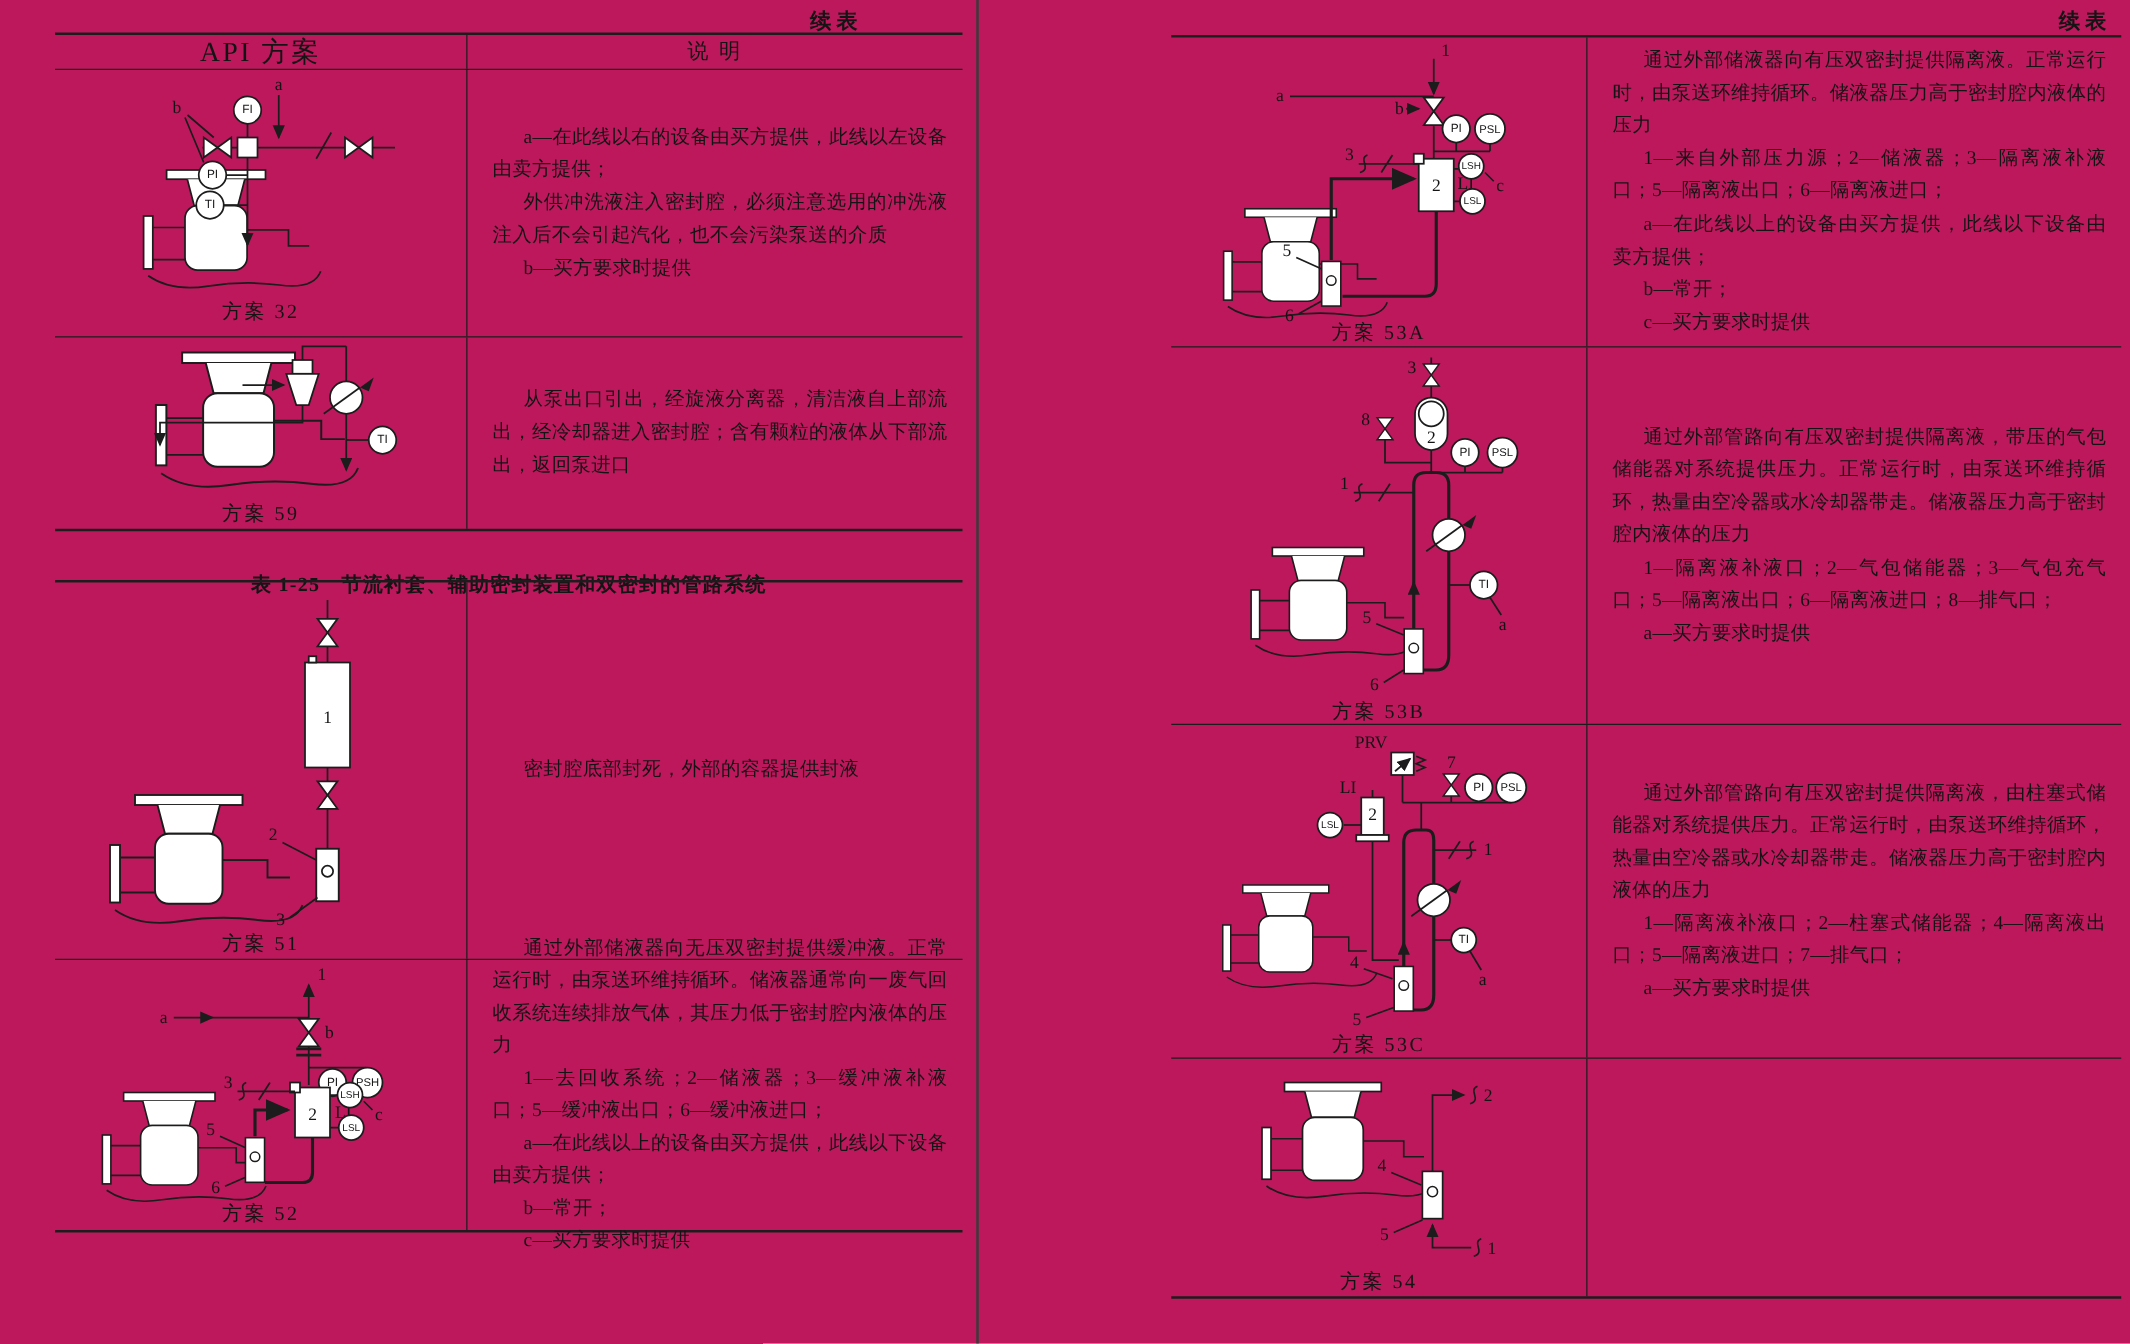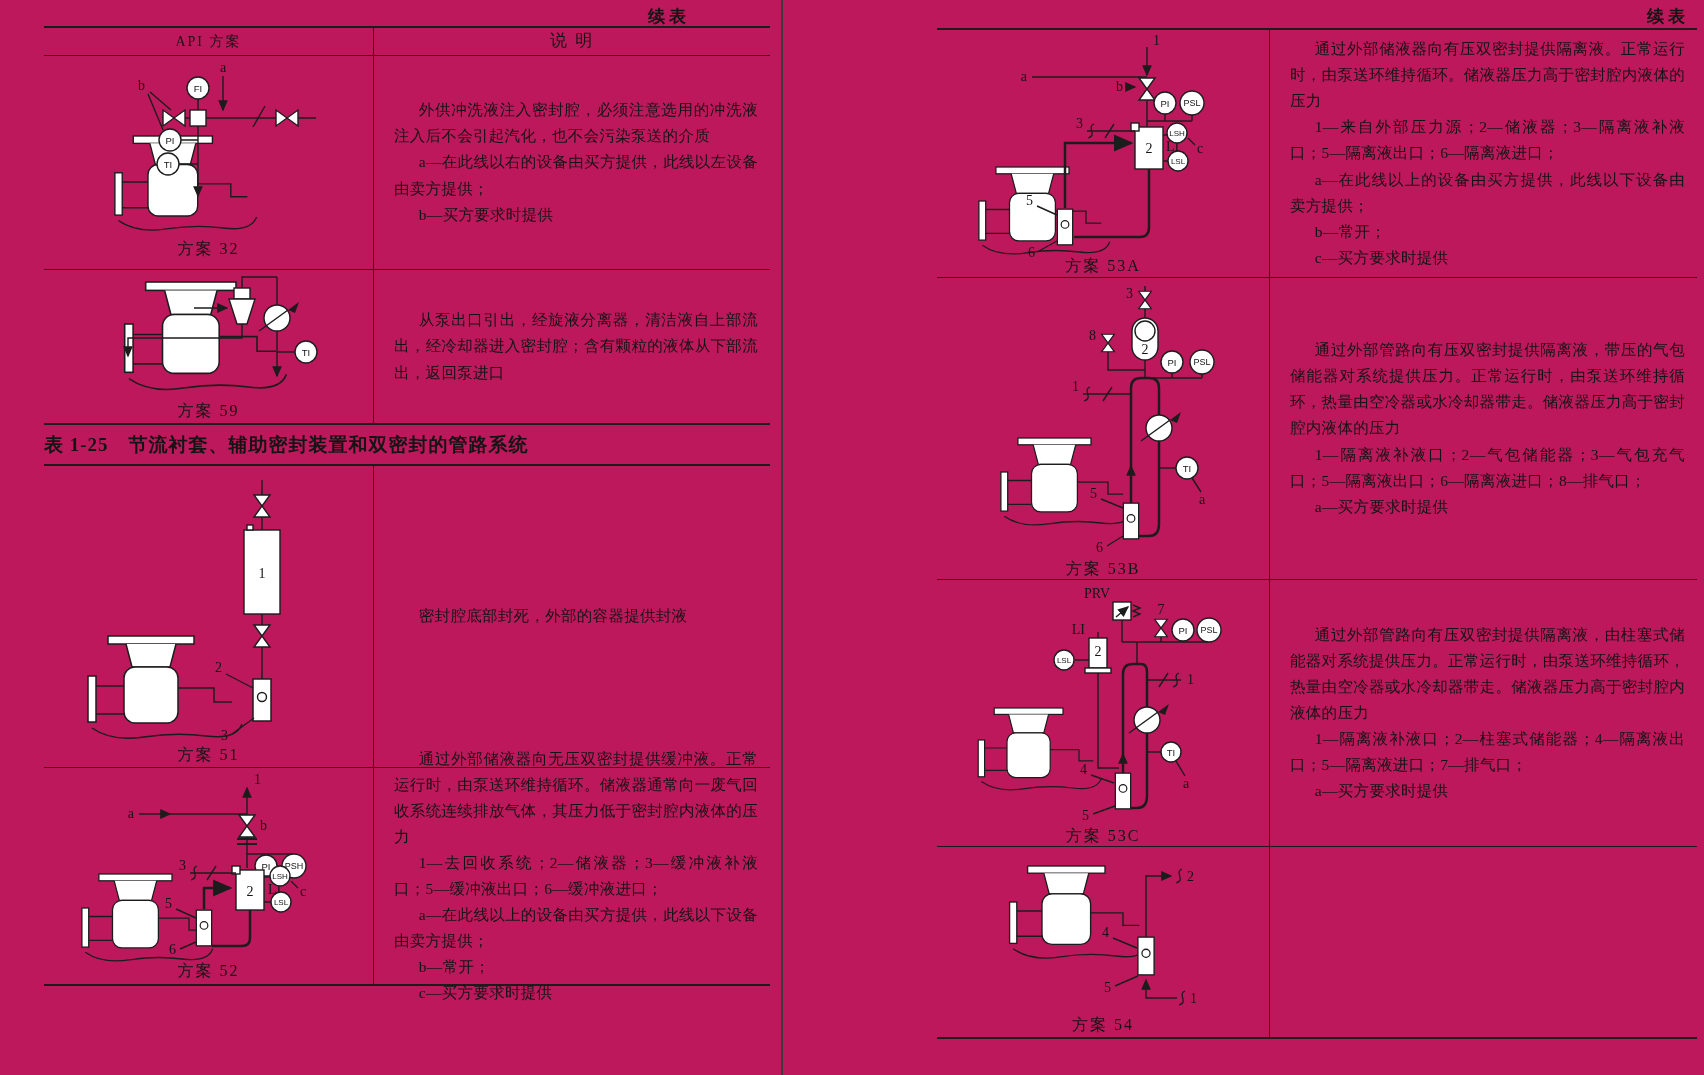--- a/index.html
+++ b/index.html
@@ -8,28 +8,28 @@
   .gutter{position:absolute;left:781px;top:0;width:2px;height:1075px;background:#3a3a3a;}
   .continued{position:absolute;font-size:17px;letter-spacing:4px;font-weight:bold;}
   .tbl{position:absolute;border-top:2.5px solid #1c1c1c;border-bottom:2.5px solid #1c1c1c;}
   .row{display:flex;border-bottom:1.6px solid #1c1c1c;box-sizing:border-box;}
   .row.last{border-bottom:none;}
   .c1{box-sizing:border-box;border-right:1.6px solid #1c1c1c;display:flex;flex-direction:column;
       align-items:center;justify-content:center;}
   .c2{flex:1;box-sizing:border-box;display:flex;flex-direction:column;justify-content:center;
       padding:0 12px 0 20px;font-size:15.5px;line-height:1.68;letter-spacing:0.3px;text-align:justify;}
   .c2 p{margin:0;text-indent:1.6em;}
-  .hc{font-size:14px;letter-spacing:2px;display:flex;align-items:center;justify-content:center;
+  .hc{font-size:22px;letter-spacing:2px;display:flex;align-items:center;justify-content:center;
       text-align:right;padding:0;line-height:1;}
   .hdr{height:28px;}
   .hdr .c2{align-items:center;flex-direction:row;justify-content:center;font-size:17px;
       letter-spacing:2px;text-indent:0;padding:0;}
   .caption{font-size:16px;letter-spacing:2px;text-align:center;margin-top:1px;}
-  .sec-title{position:absolute;left:44px;top:427px;width:726px;height:36px;line-height:36px;
-      text-align:left;font-weight:bold;font-size:19px;letter-spacing:1px;}
+  .sec-title{position:absolute;left:44px;top:451px;width:726px;height:36px;line-height:36px;
+      text-align:center;font-weight:bold;font-size:16px;letter-spacing:1px;}
   .diag{overflow:visible;display:block;}
   .diag line,.diag path,.diag rect,.diag circle,.diag polyline{stroke:#1c1c1c;stroke-width:1.4;fill:none;}
   .diag .f{fill:#fff;}
   .diag .th{stroke-width:2.5;}
   .diag .tk{stroke-width:2.2;}
   .diag text{stroke:none;fill:#141414;font-size:14px;font-family:"Liberation Serif","DejaVu Serif",serif;}
   .diag text.it{font-family:"Liberation Sans","DejaVu Sans",sans-serif;font-size:9.5px;
       text-anchor:middle;dominant-baseline:central;}
   .diag text.sm{font-size:8px;}
   .diag text.md{font-size:9px;}
@@ -109,22 +109,22 @@
             <circle cx="124" cy="98" r="11" class="f"></circle>
             <text class="it" x="124" y="98">TI</text>
           </g>
           <path d="M106 26 L127 44 M104 28 L119 64"></path>
           <text class="ae" x="101" y="24">b</text>
           <text class="mid" x="179" y="6">a</text>
         </svg>
         <div class="caption">方案 32</div>
       </div>
       <div class="c2">
+        <p>a—在此线以右的设备由买方提供，此线以左设备由卖方提供；</p>
         <p>外供冲洗液注入密封腔，必须注意选用的冲洗液注入后不会引起汽化，也不会污染泵送的介质</p>
-        <p>a—在此线以右的设备由买方提供，此线以左设备由卖方提供；</p>
         <p>b—买方要求时提供</p>
       </div>
     </div>
 
     <div class="row last" style="height:153px">
       <div class="c1" style="width:330px">
         <svg class="diag" viewBox="0 0 330 128" width="330" height="128">
           <use href="#pump" transform="translate(66,10) scale(1.05)"></use>
           <path d="M150 36 H183" marker-end="url(#ar)"></path>
           <rect x="190" y="16" width="16" height="11" class="f"></rect>

